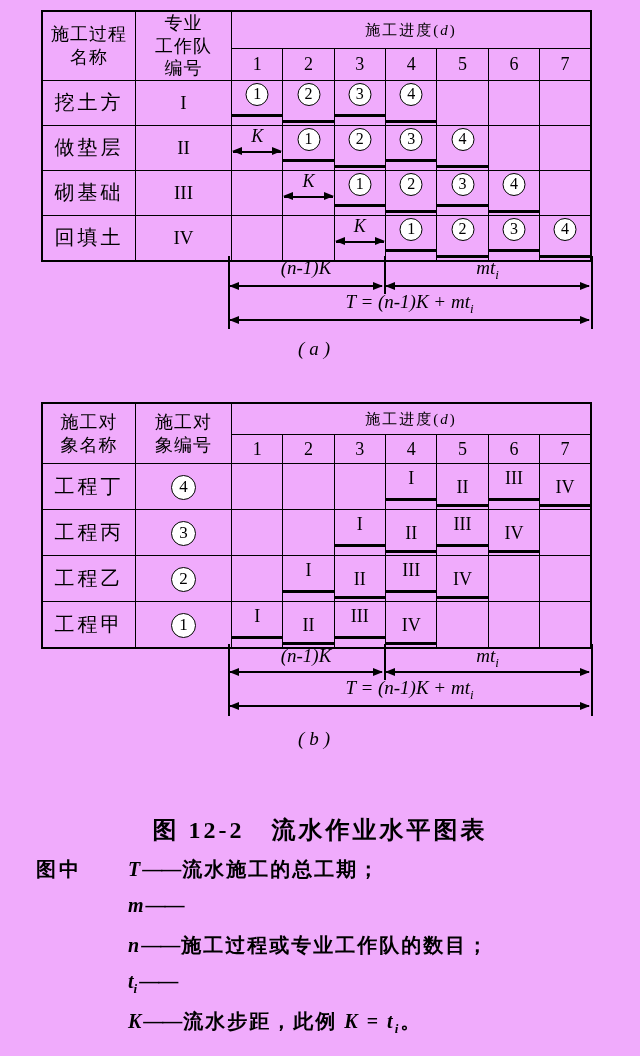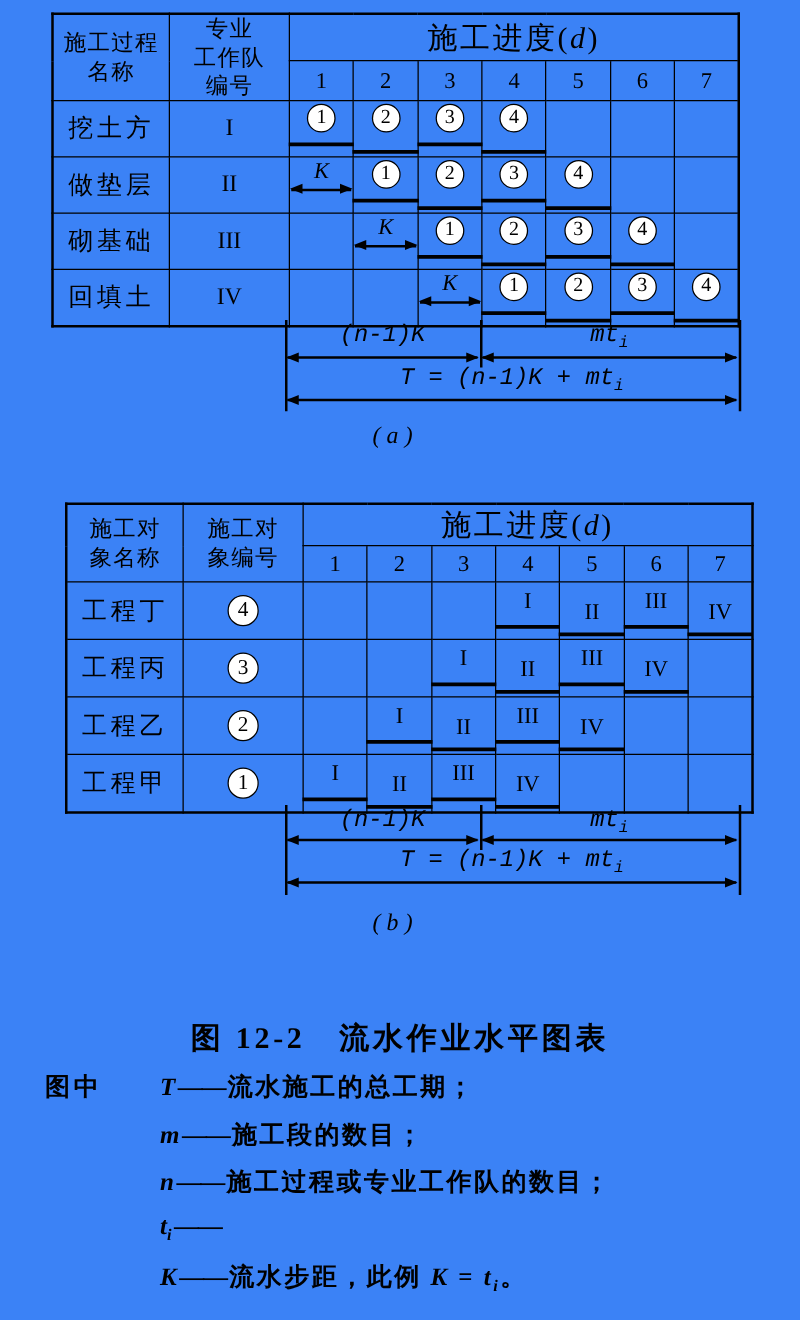--- a/index.html
+++ b/index.html
@@ -1,26 +1,26 @@
 <!DOCTYPE html>
 <html><head>
 <meta charset="utf-8">
 <style>
   html,body{margin:0;padding:0;background:#fff;}
-  .page{position:relative;width:640px;height:1056px;background:#3b82f6;overflow:hidden;
+  .page{position:relative;width:640px;height:1056px;background:#f0abfc;overflow:hidden;
         font-family:"Liberation Serif",serif;color:#000;}
   .tblmount{position:absolute;}
   table.sched{border-collapse:collapse;table-layout:fixed;width:551px;border:2.5px solid #000;}
   .sched th,.sched td{border:1.5px solid #000;padding:0;position:relative;text-align:center;vertical-align:middle;}
   .sched th{font-weight:normal;}
   .hc1{width:92px;}
   .hc2{width:95px;}
   .hday{width:52px;font-size:18px;}
   .hname{font-size:18px;letter-spacing:1px;line-height:1.25;}
-  .hprog{font-size:24px;letter-spacing:2px;}
+  .hprog{font-size:15px;letter-spacing:2px;}
   .ta .hprog{height:36px;}
   .ta .hday{height:30px;}
   .ta tbody td{height:44px;}
   .tb .hprog{height:30px;}
   .tb .hday{height:28px;}
   .tb tbody td{height:45px;}
   .cname{font-size:20px;letter-spacing:3px;}
   .cid{font-size:20px;}
   .rom{font-family:"Liberation Serif",serif;font-size:19px;}
   .circ{display:inline-block;width:21px;height:21px;border:1.5px solid #000;border-radius:50%;
@@ -37,21 +37,21 @@
   .klab{position:absolute;top:0;left:50%;transform:translateX(-50%);
         font:italic 18px "Liberation Serif",serif;z-index:3;}
   .karr{position:absolute;left:1px;right:1px;top:25px;height:2px;background:#000;}
   .arr::before{content:"";position:absolute;left:-1px;top:-3.5px;width:0;height:0;
         border:4.5px solid transparent;border-right:10px solid #000;border-left:none;}
   .arr::after{content:"";position:absolute;right:-1px;top:-3.5px;width:0;height:0;
         border:4.5px solid transparent;border-left:10px solid #000;border-right:none;}
   #dims{position:absolute;inset:0;pointer-events:none;}
   .tick{position:absolute;width:1.5px;background:#000;}
   .dimline{position:absolute;height:2px;background:#000;}
-  .dlab{position:absolute;text-align:center;font-size:19px;font-family:Liberation Mono, monospace;}
+  .dlab{position:absolute;text-align:center;font-size:19px;font-family:Liberation Serif, serif;}
   sub{font-size:13px;}
   .subfig{position:absolute;left:41px;width:551px;text-align:center;
           font:italic 19px "Liberation Serif",serif;letter-spacing:5px;}
   #subA{top:338px;}
   #subB{top:728px;}
   #caption{position:absolute;top:814px;left:0;width:640px;text-align:center;
            font-weight:600;font-size:24px;letter-spacing:3px;}
   #legend{position:absolute;left:36px;top:856px;width:586px;font-size:20px;}
   .lline{display:flex;align-items:baseline;height:26px;margin-bottom:12px;font-weight:bold;}
   .llead{width:92px;letter-spacing:3px;flex:none;}
@@ -185,21 +185,21 @@
               <div class="bar barup"></div>
             </td>
             <td class="cday">
               <span class="circ seglab">4</span>
               <div class="bar bardn"></div>
             </td>
           </tr>
         </tbody>
       </table>
     </div>
-  <div id="tableB" class="tblmount" style="left:52px;top:402px;">
+  <div id="tableB" class="tblmount" style="left:41px;top:402px;">
       <table class="sched tb">
         <thead>
           <tr>
             <th class="hname hc1" rowspan="2">施工对<br>象名称</th>
             <th class="hname hc2" rowspan="2">施工对<br>象编号</th>
             <th class="hprog" colspan="7">施工进度(<i>d</i>)</th>
           </tr>
           <tr>
             <th class="hday">1</th>
             <th class="hday">2</th>
@@ -333,21 +333,20 @@
       <div class="lline">
         <span class="llead">图中</span>
         <span class="lvar"><i>T</i></span>
         <span class="ldash">——</span>
         <span class="ldesc">流水施工的总工期；</span>
       </div>
       <div class="lline">
         <span class="llead"></span>
         <span class="lvar"><i>m</i></span>
         <span class="ldash">——</span>
-        <span class="ldesc">施工段的数目；</span>
       </div>
       <div class="lline">
         <span class="llead"></span>
         <span class="lvar"><i>n</i></span>
         <span class="ldash">——</span>
         <span class="ldesc">施工过程或专业工作队的数目；</span>
       </div>
       <div class="lline">
         <span class="llead"></span>
         <span class="lvar"><i>t</i><sub><i>i</i></sub></span>

